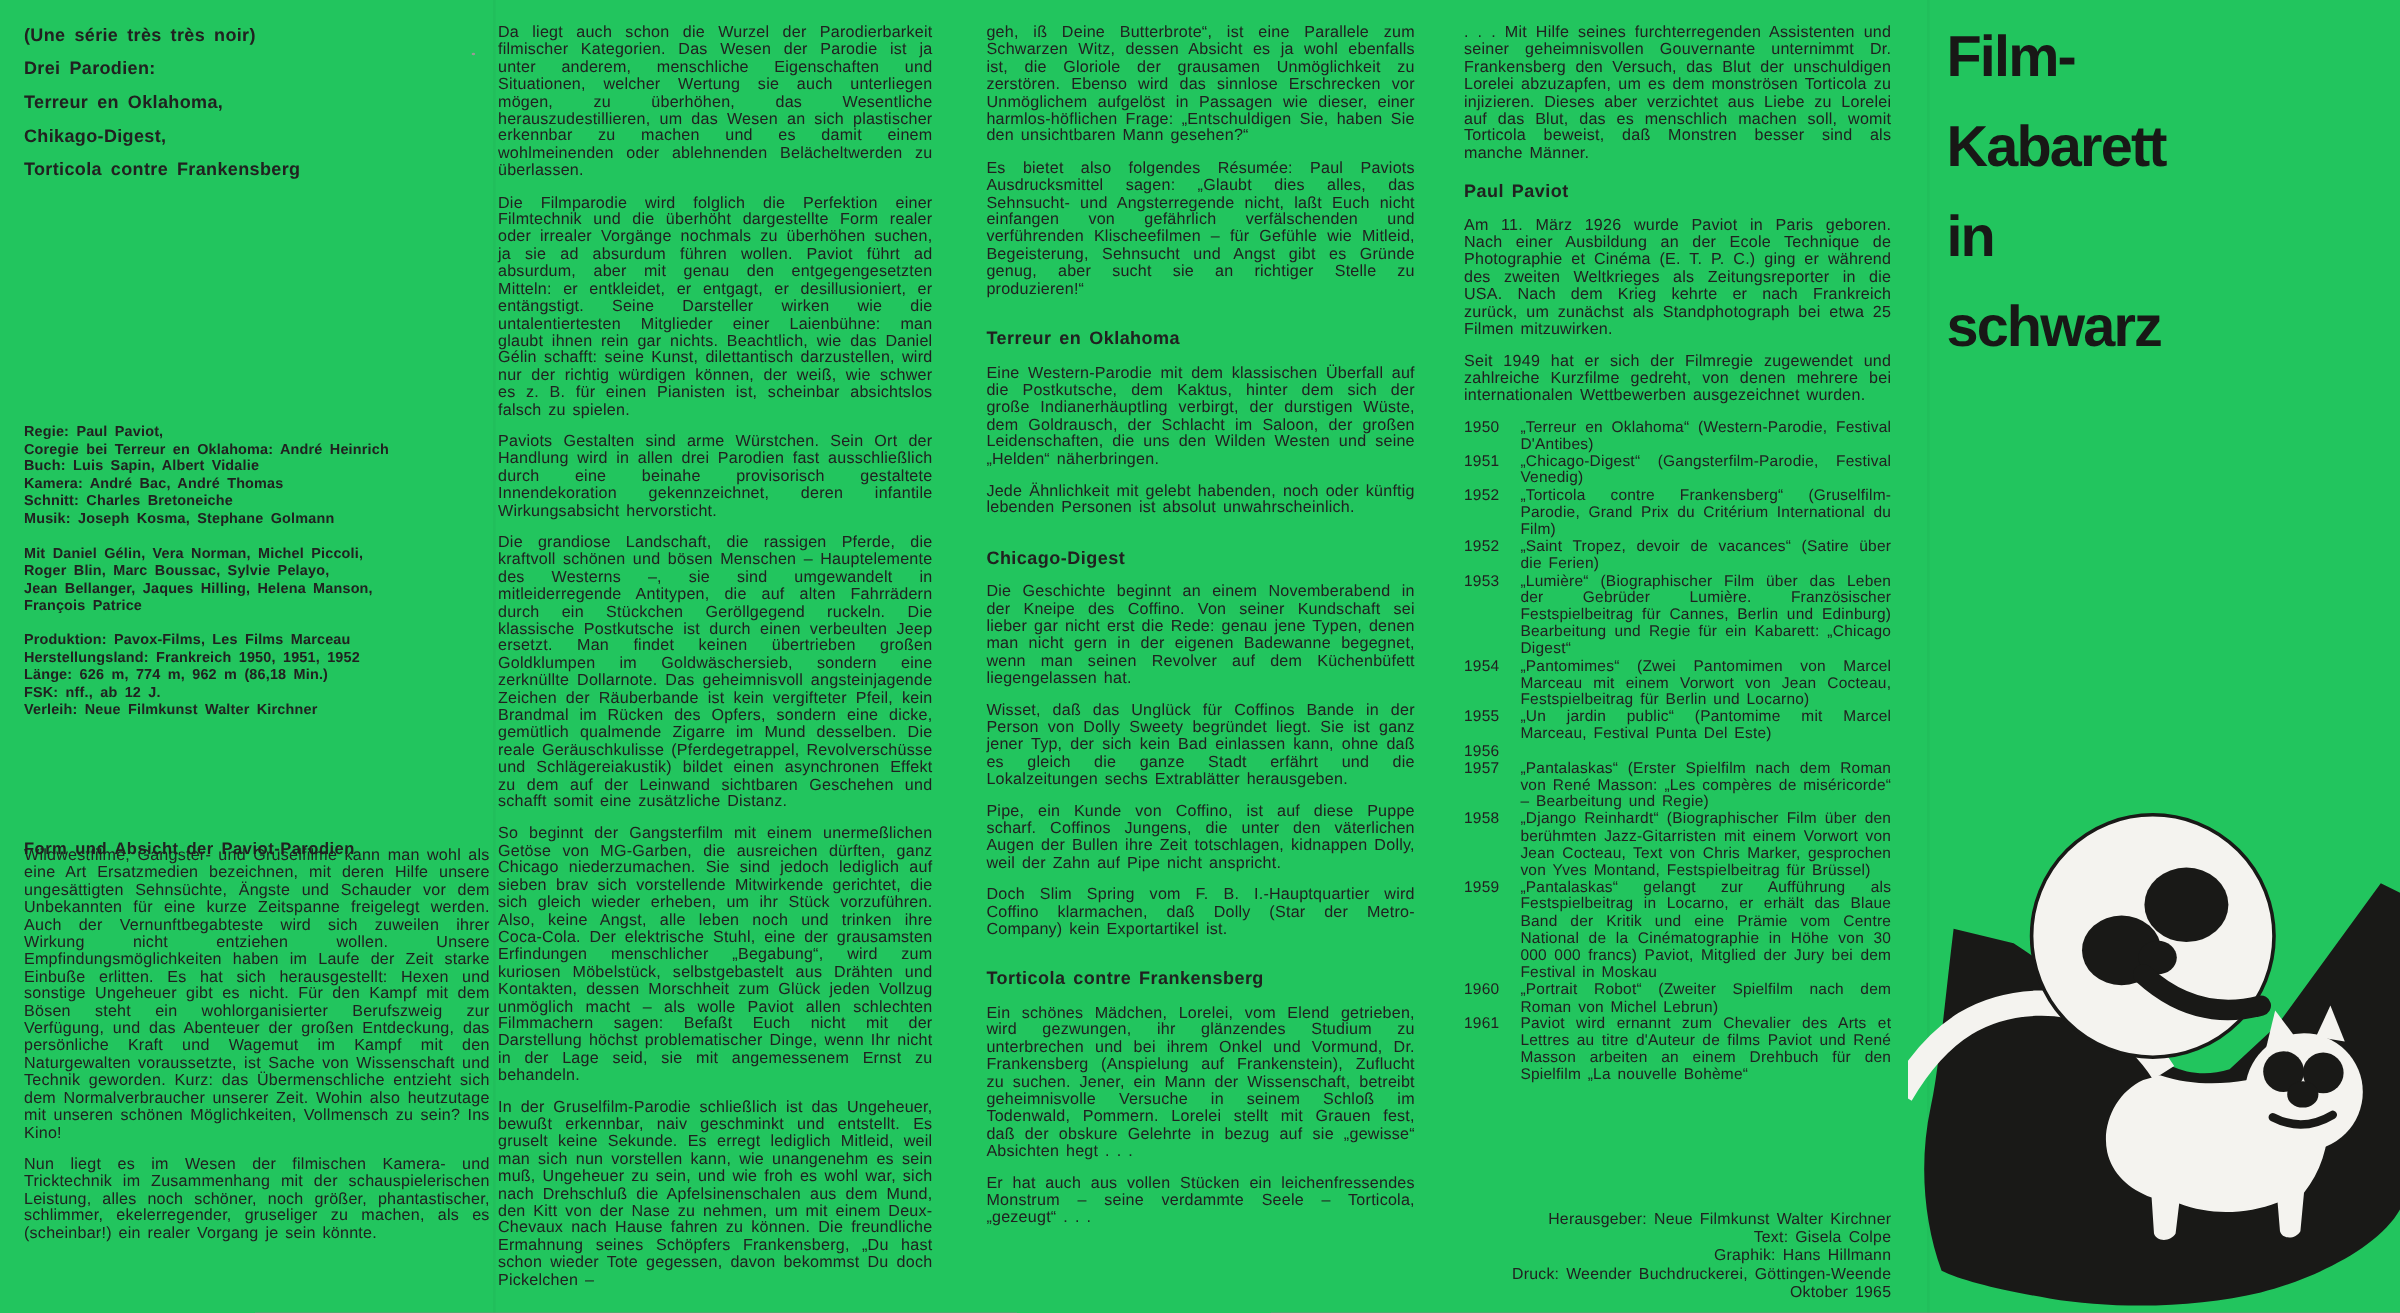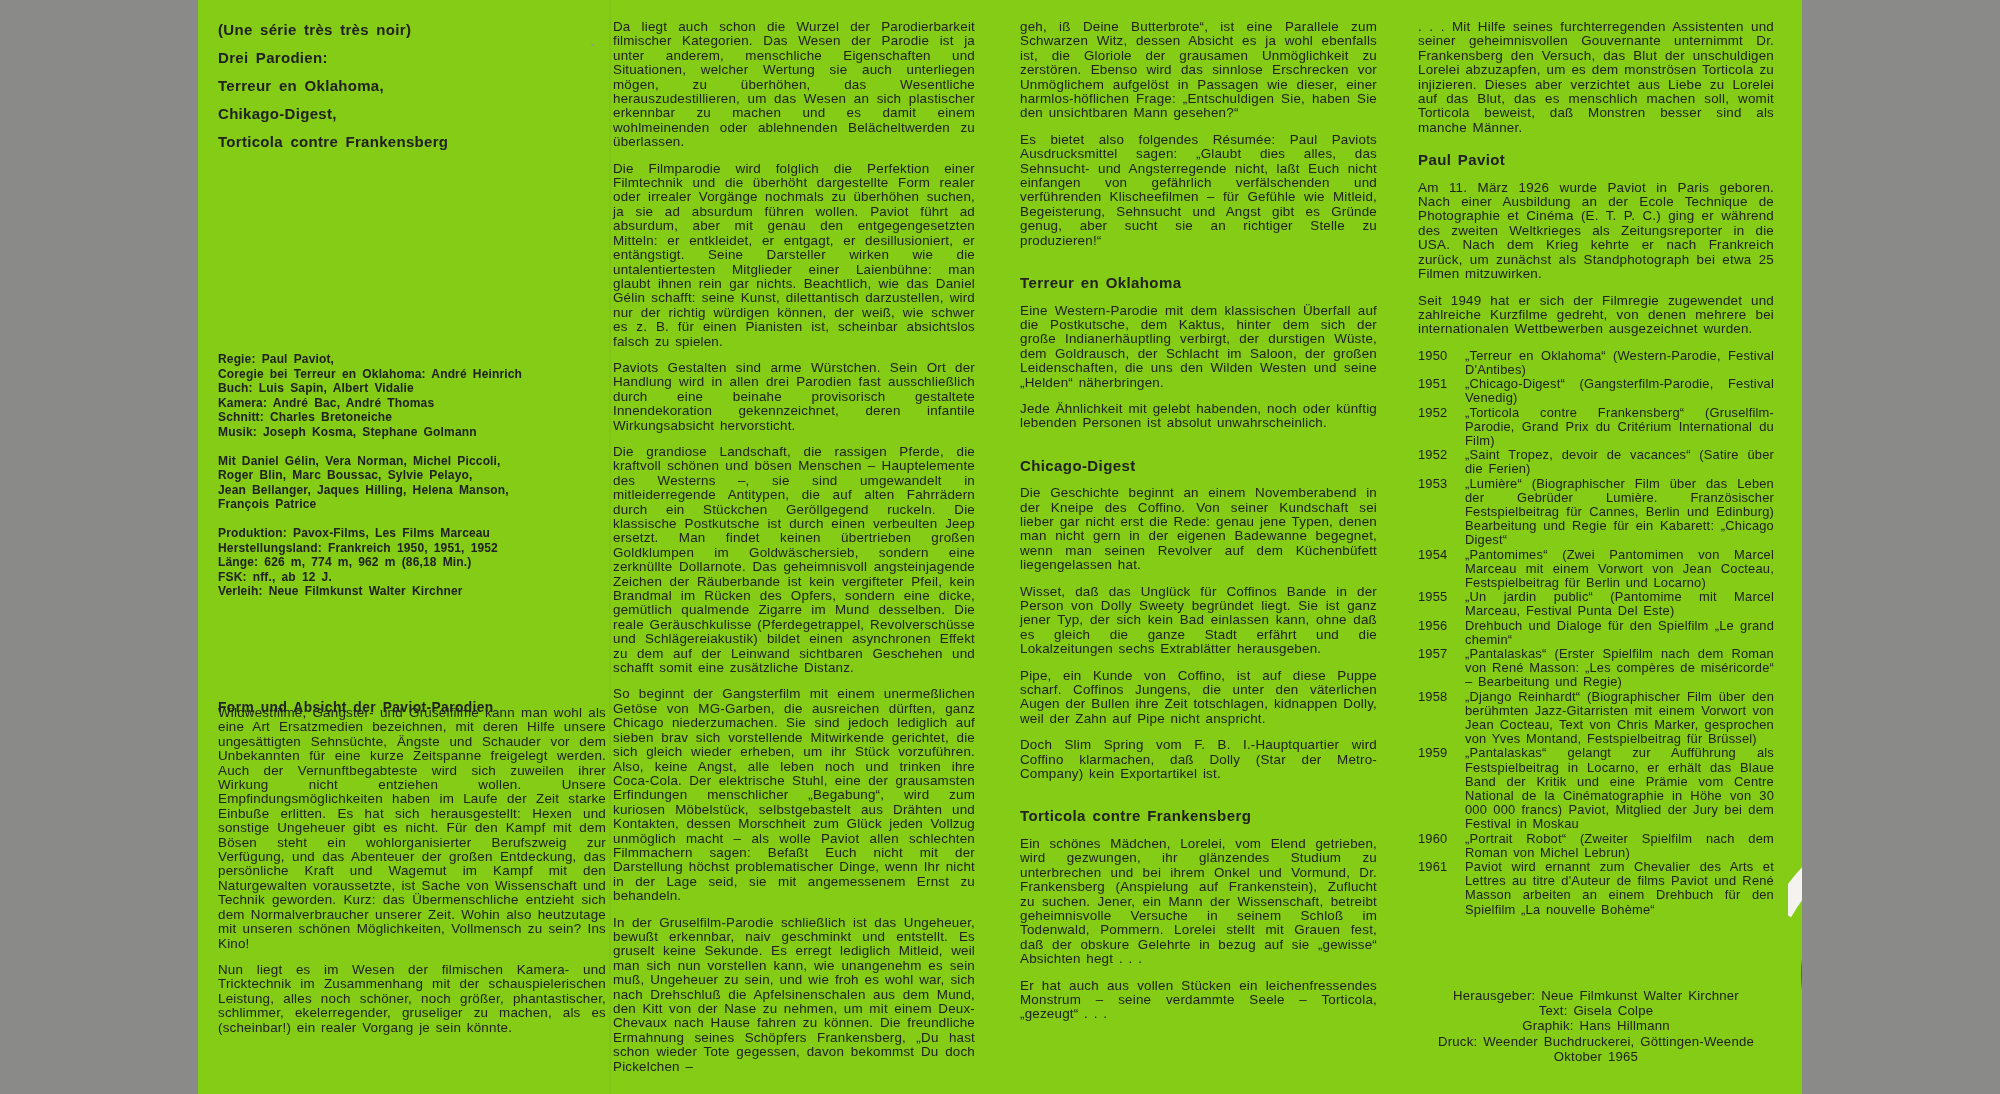--- a/index.html
+++ b/index.html
@@ -1,18 +1,18 @@
 <!DOCTYPE html>
 <html><head>
 <meta charset="utf-8">
 <style>
   html,body{margin:0;padding:0;background:#8a8a88;}
   .page{
-    position:relative; width:1604px; height:1094px; margin:0 auto;
-    background:#84cc16; overflow:hidden; color:#212120;
+    position:relative; width:2000px; height:1094px; margin:0 auto;
+    background:#22c55e; overflow:hidden; color:#212120;
     font-family:"Liberation Sans", sans-serif;
   }
   
   .col{position:absolute; top:20px; font-size:13.4px; line-height:14.4px;
        letter-spacing:0.2px; word-spacing:1.8px; text-align:justify;}
   .col p{margin:0 0 12px 0;}
   .col p:last-child{margin-bottom:0;}
   .subhead{font-weight:700; font-size:15px; letter-spacing:0.4px;
            word-spacing:2px; margin:28px 0 13px 0; text-align:left;}
   
@@ -29,22 +29,22 @@
   .c1-body{top:706px;}
   
   .col2{left:415px; width:362px;}
   .col3{left:822px; width:357px;}
   .col4{left:1220px; width:356px; height:1058px;}
   
   .filmography{margin-top:9px; font-size:12.9px; line-height:14.2px;}
   .filmrow{display:flex;}
   .filmrow .yr{flex:0 0 47px; text-align:left;}
   .filmrow .tx{flex:1; text-align:justify;}
-  .colophon{position:absolute; left:0; top:968px; width:356px;
-            font-size:13.2px; line-height:15.2px; text-align:center;
+  .colophon{position:absolute; left:0; top:988px; width:356px;
+            font-size:13.2px; line-height:15.2px; text-align:right;
             letter-spacing:0.2px; word-spacing:2px;}
   
   .masthead{position:absolute; left:1622px; top:10px;
             font-weight:700; font-size:48px; line-height:75px;
             letter-spacing:-1.5px; color:#181816;}
   
   .art{position:absolute; left:1590px; top:650px; width:410px; height:444px;}
   
   .crease{position:absolute; top:0; width:2px; height:1094px;
           background:rgba(40,40,35,0.035);}
@@ -148,21 +148,20 @@
       <div class="filmrow">
         <span class="yr">1954</span>
         <span class="tx">„Pantomimes“ (Zwei Pantomimen von Marcel Marceau mit einem Vorwort von Jean Cocteau, Festspielbeitrag für Berlin und Locarno)</span>
       </div>
       <div class="filmrow">
         <span class="yr">1955</span>
         <span class="tx">„Un jardin public“ (Pantomime mit Marcel Marceau, Festival Punta Del Este)</span>
       </div>
       <div class="filmrow">
         <span class="yr">1956</span>
-        <span class="tx">Drehbuch und Dialoge für den Spielfilm „Le grand chemin“</span>
       </div>
       <div class="filmrow">
         <span class="yr">1957</span>
         <span class="tx">„Pantalaskas“ (Erster Spielfilm nach dem Roman von René Masson: „Les compères de miséricorde“ – Bearbeitung und Regie)</span>
       </div>
       <div class="filmrow">
         <span class="yr">1958</span>
         <span class="tx">„Django Reinhardt“ (Biographischer Film über den berühmten Jazz-Gitarristen mit einem Vorwort von Jean Cocteau, Text von Chris Marker, gesprochen von Yves Montand, Festspielbeitrag für Brüssel)</span>
       </div>
       <div class="filmrow">

